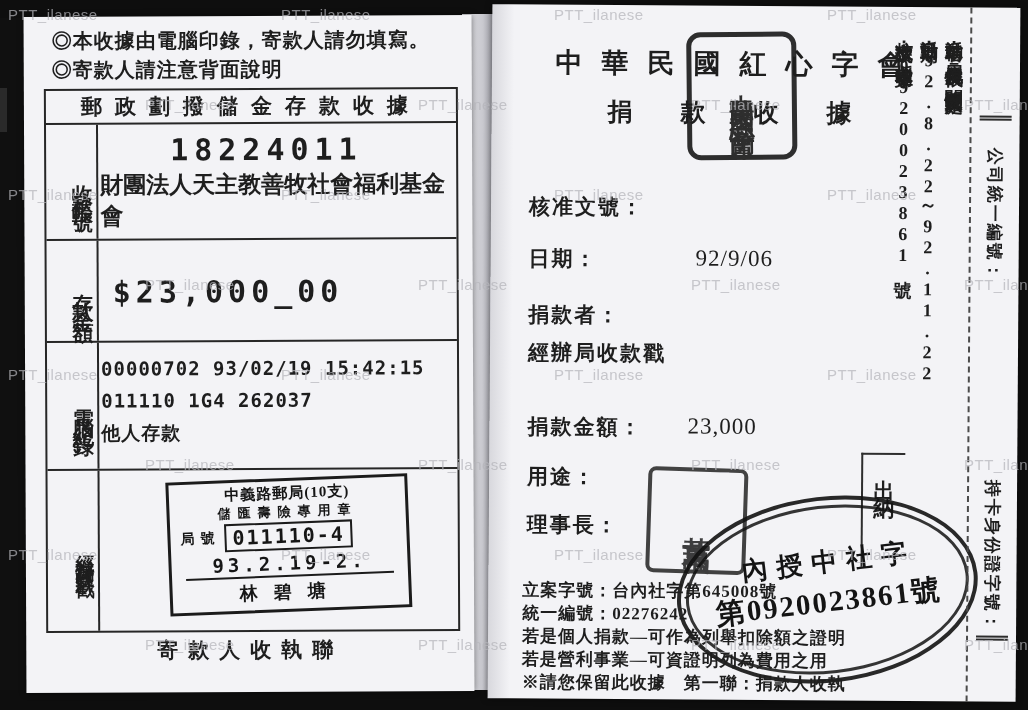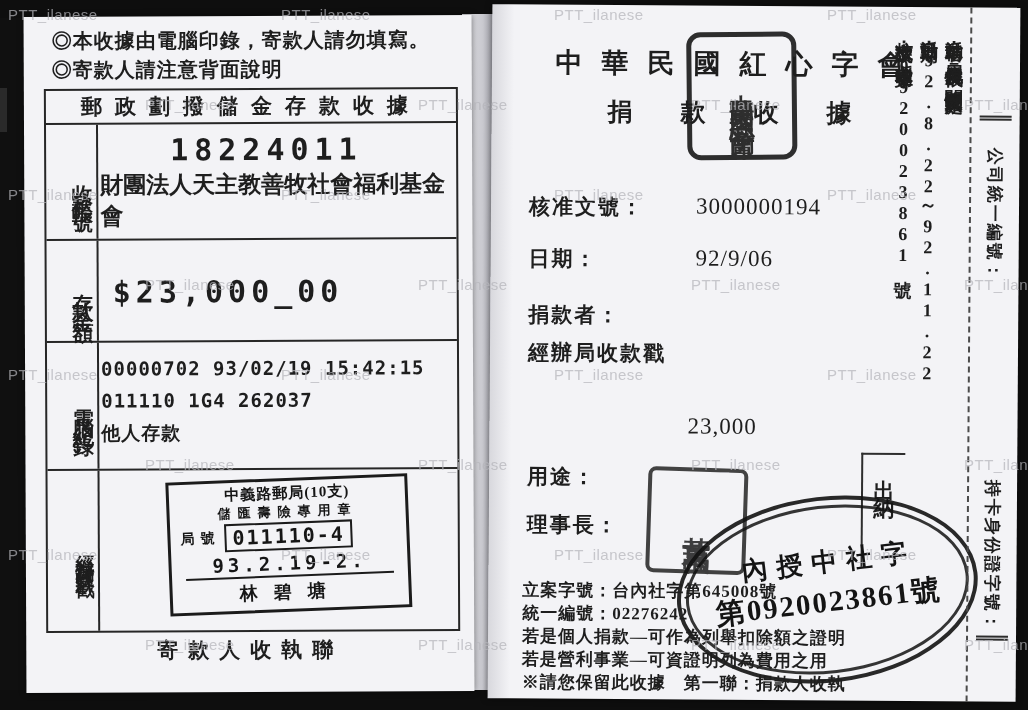--- a/index.html
+++ b/index.html
@@ -140,37 +140,37 @@
 
 <section class="receipt right">
   <div class="org-name">中華民國紅心字會</div>
   <div class="doc-title">捐款收據</div>
   <div class="hseal">
     <div class="hseal-inner">中華民國紅心字會印</div>
   </div>
 
   <div class="rfield" style="top:188px;">
     <span class="rlabel">核准文號：</span>
-    <span class="rvalue">3000000194</span>
   </div>
   <div class="rfield" style="top:240px;">
     <span class="rlabel">日期：</span>
     <span class="rvalue">92/9/06</span>
   </div>
   <div class="rfield" style="top:296px;">
     <span class="rlabel">捐款者：</span>
     <span class="rvalue"></span>
   </div>
   <div class="rfield" style="top:334px;height:56px;">
     <span class="rlabel">
       <span>經辦局收款戳</span>
     </span>
     <span class="rvalue"></span>
   </div>
   <div class="rfield" style="top:408px;">
+    <span class="rlabel">捐款金額：</span>
     <span class="rvalue" style="left:198px;">23,000</span>
   </div>
   <div class="rfield" style="top:458px;">
     <span class="rlabel">用途：</span>
   </div>
   <div class="rfield" style="top:506px;">
     <span class="rlabel">理事長：</span>
     <span class="rvalue"></span>
   </div>
 

